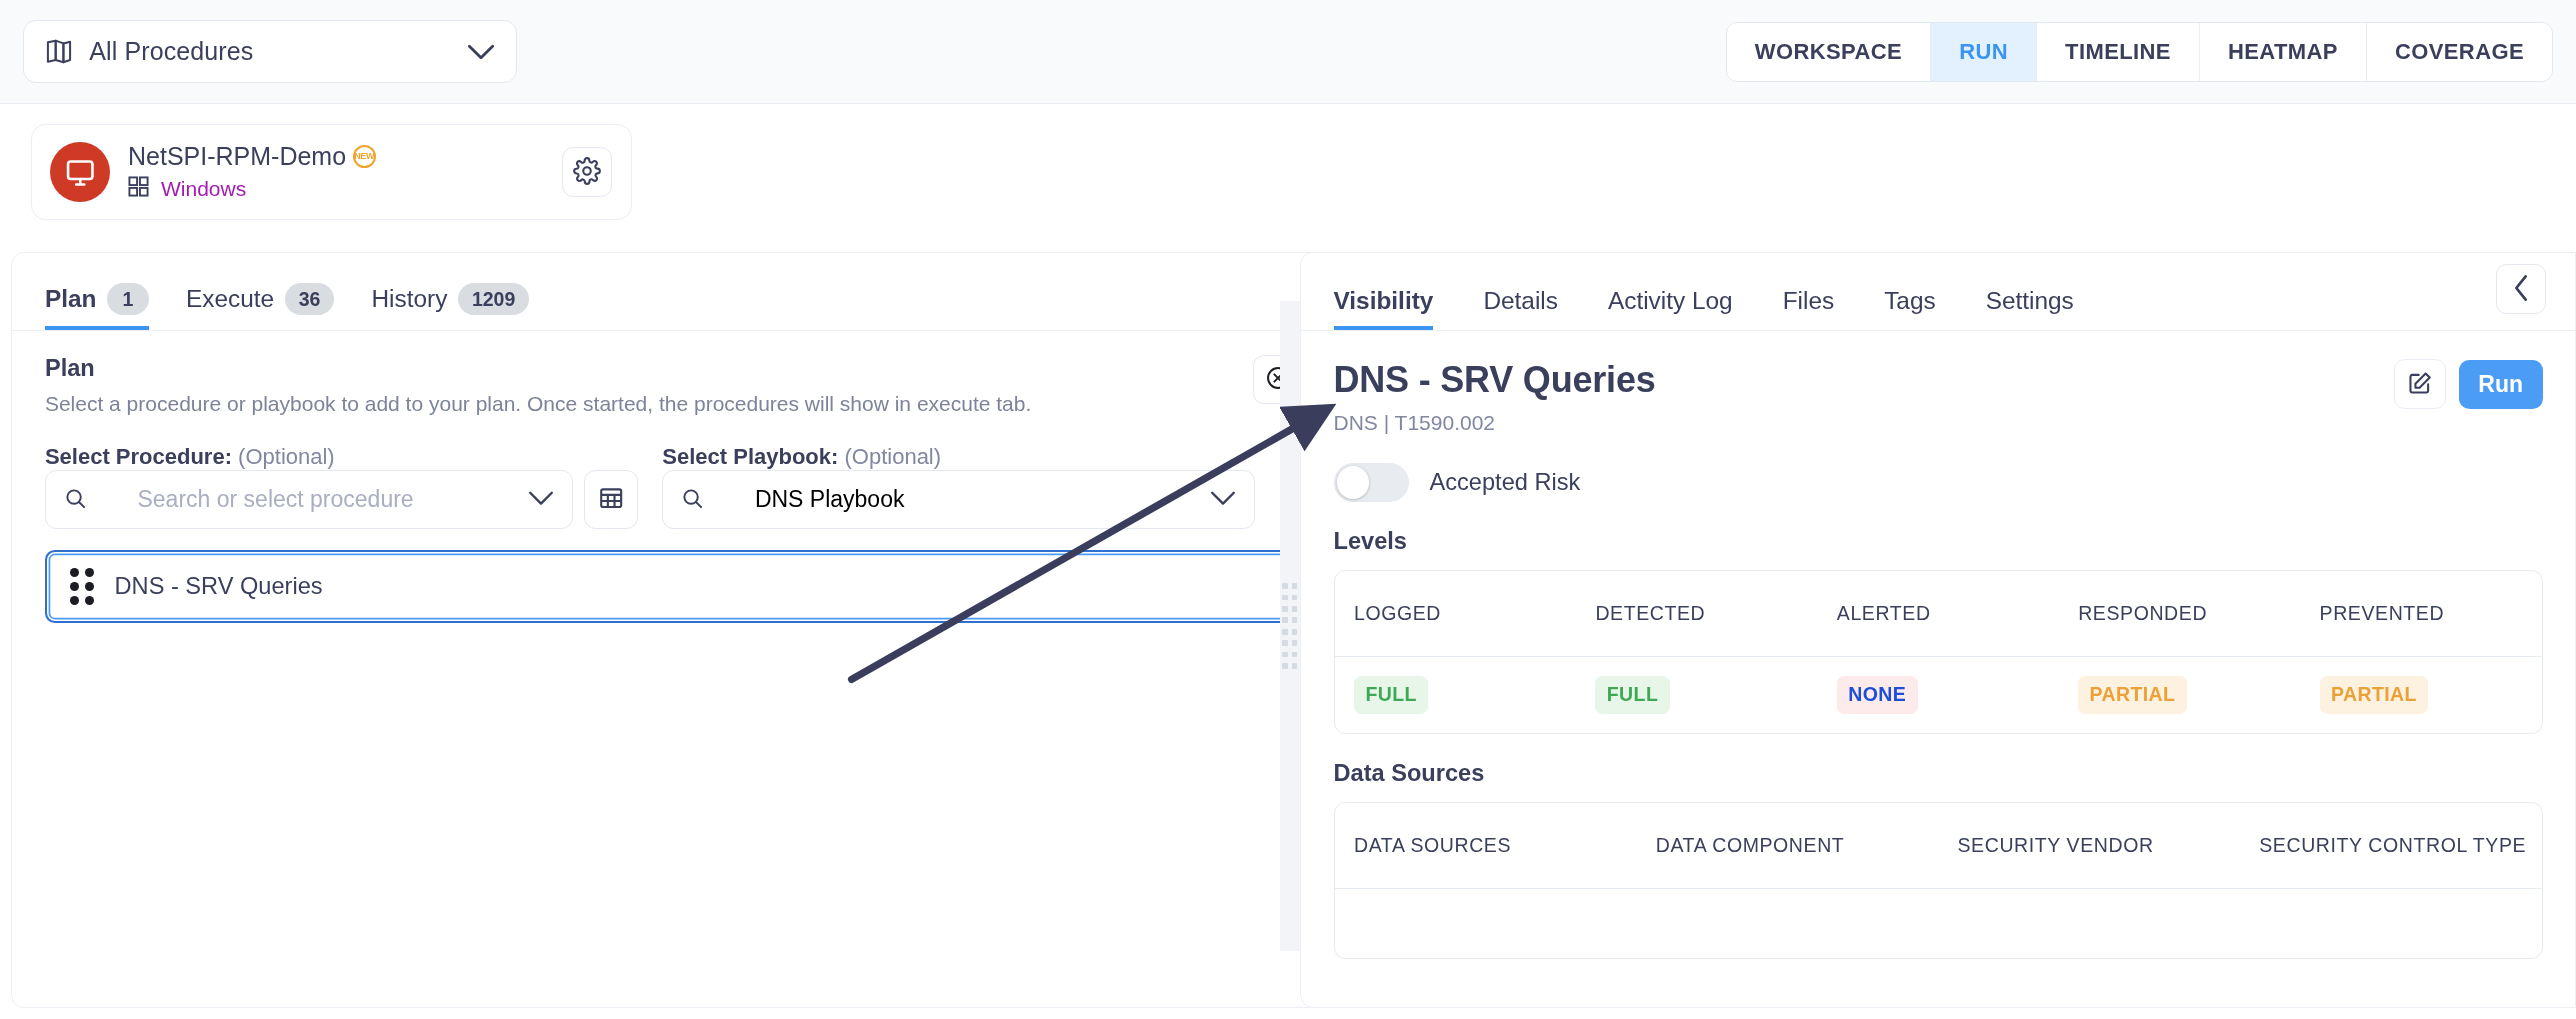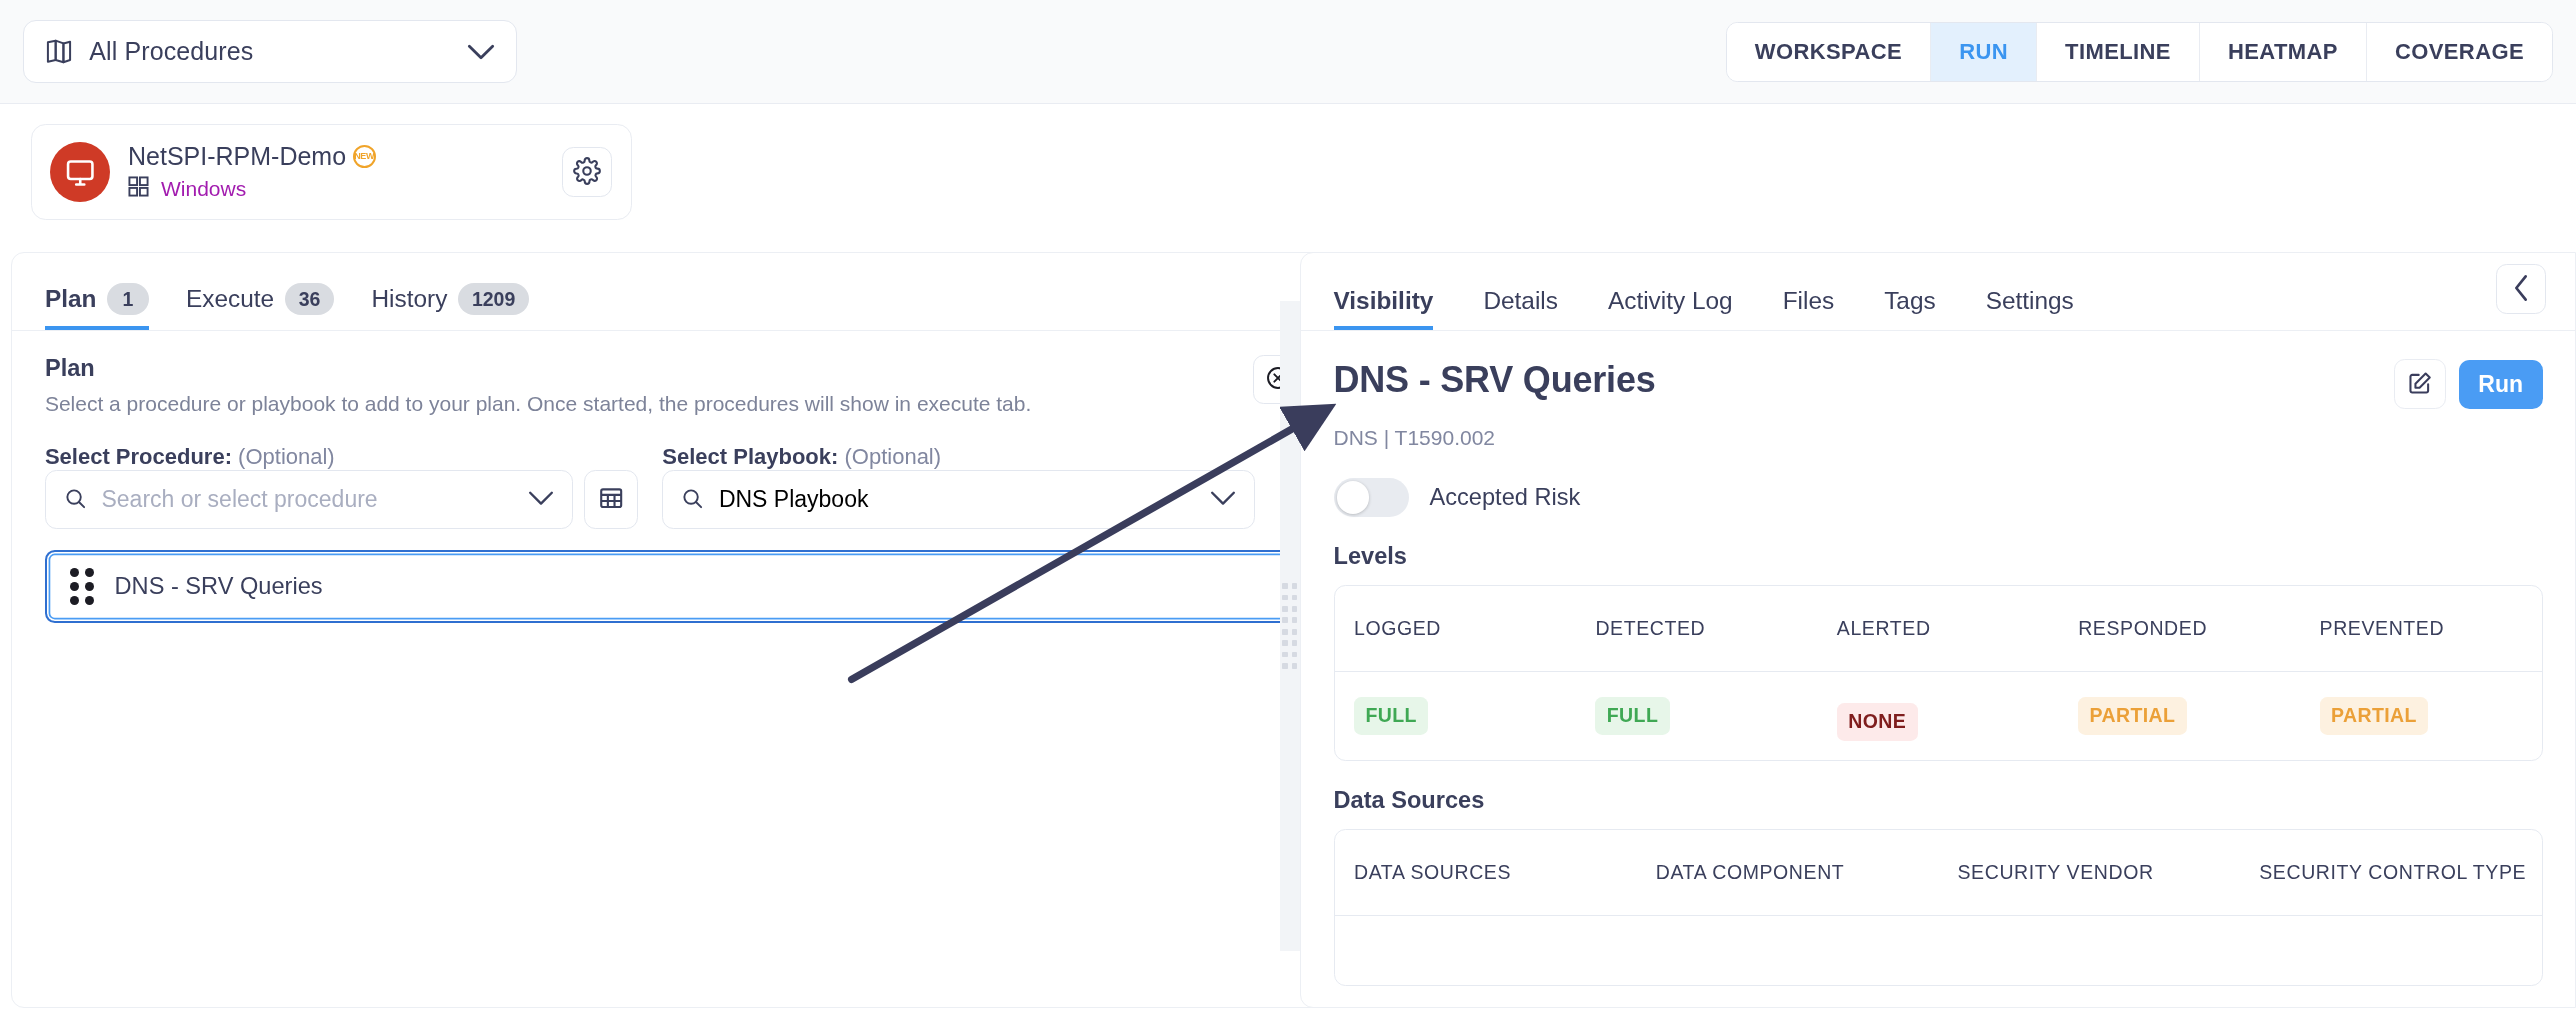--- a/index.html
+++ b/index.html
@@ -201,21 +201,21 @@
   .sel-label .optional { font-weight: 400; color: #8187a0; }
   .sel-row { display: flex; gap: 11.4px; align-items: center; }
   .combo {
     flex: 1; height: 59px;
     border: 1.6px solid #e3e7ef; border-radius: 11.4px;
     background: #ffffff;
     display: flex; align-items: center;
     padding: 0 18px; gap: 14.6px;
     cursor: pointer;
   }
-  .combo .txt { flex: 1; font-size: 23px; }
+  .combo .txt { flex: 1; font-size: 23px; margin-left: 36px; }
   .combo .txt.placeholder { color: #a9aec0; }
   .combo .txt.value { color: #000000; }
   .grid-btn {
     width: 54px; height: 59px; flex: none;
     border: 1.6px solid #e3e7ef; border-radius: 11.4px;
     background: #fff;
     display: flex; align-items: center; justify-content: center;
     cursor: pointer;
   }
 
@@ -267,21 +267,21 @@
     display: flex; align-items: center; justify-content: center;
     cursor: pointer;
   }
 
   
   .detail-head {
     display: flex; align-items: flex-start; justify-content: space-between;
     padding: 28px 32.5px 0 32.5px;
   }
   .detail-title { font-size: 36px; font-weight: 700; color: #3a3f5c; letter-spacing: -0.2px; }
-  .detail-sub { margin-top: 25px; font-size: 21px; color: #8187a0; }
+  .detail-sub { margin-top: 10px; font-size: 21px; color: #8187a0; }
   .detail-actions { display: flex; align-items: center; gap: 13px; }
   .edit-btn {
     width: 52px; height: 50px;
     border: 1.6px solid #e9ecf2; border-radius: 10.6px;
     background: #fff;
     display: flex; align-items: center; justify-content: center;
     cursor: pointer;
   }
 
   
@@ -325,21 +325,21 @@
   }
   td { padding: 19.5px 0 19.5px 19.5px; vertical-align: middle; }
   .badge {
     display: inline-block;
     border-radius: 7.3px;
     font-size: 19.5px; font-weight: 700;
     letter-spacing: 0.4px;
     padding: 7.3px 11.4px;
   }
   .badge.full { background: #e7f6e9; color: #3fa854; }
-  .badge.none { background: #fdeaea; color: #7f1d1d; margin-top: 12px; }
+  .badge.none { background: #fdeaea; color: #1d4ed8; }
   .badge.partial { background: #fdf1e0; color: #eba038; }
   .ds-row td { height: 70px; }
 
   
   .annot {
     position: absolute; left: 0; top: 0;
     width: 2576px; height: 1019px;
     pointer-events: none;
   }
 </style>

